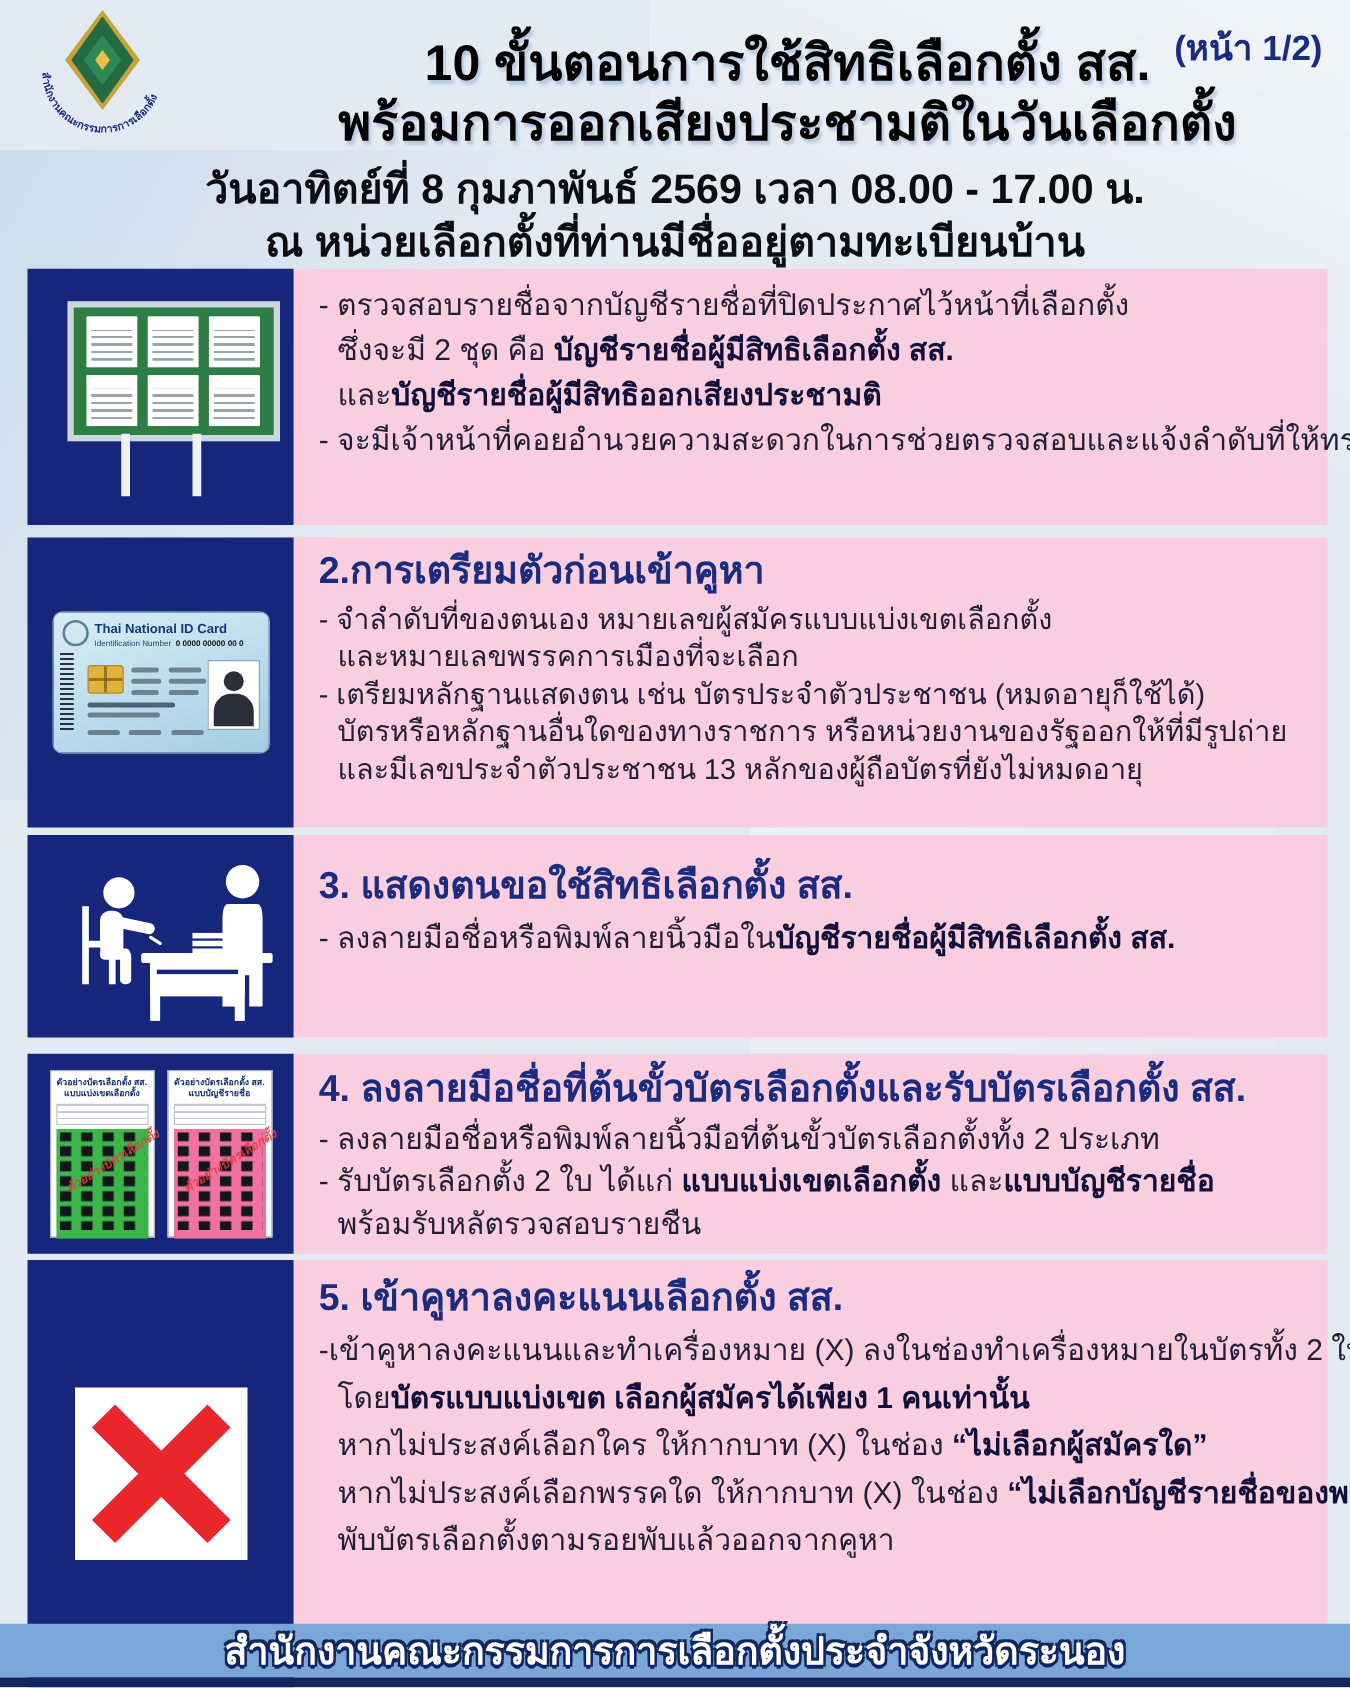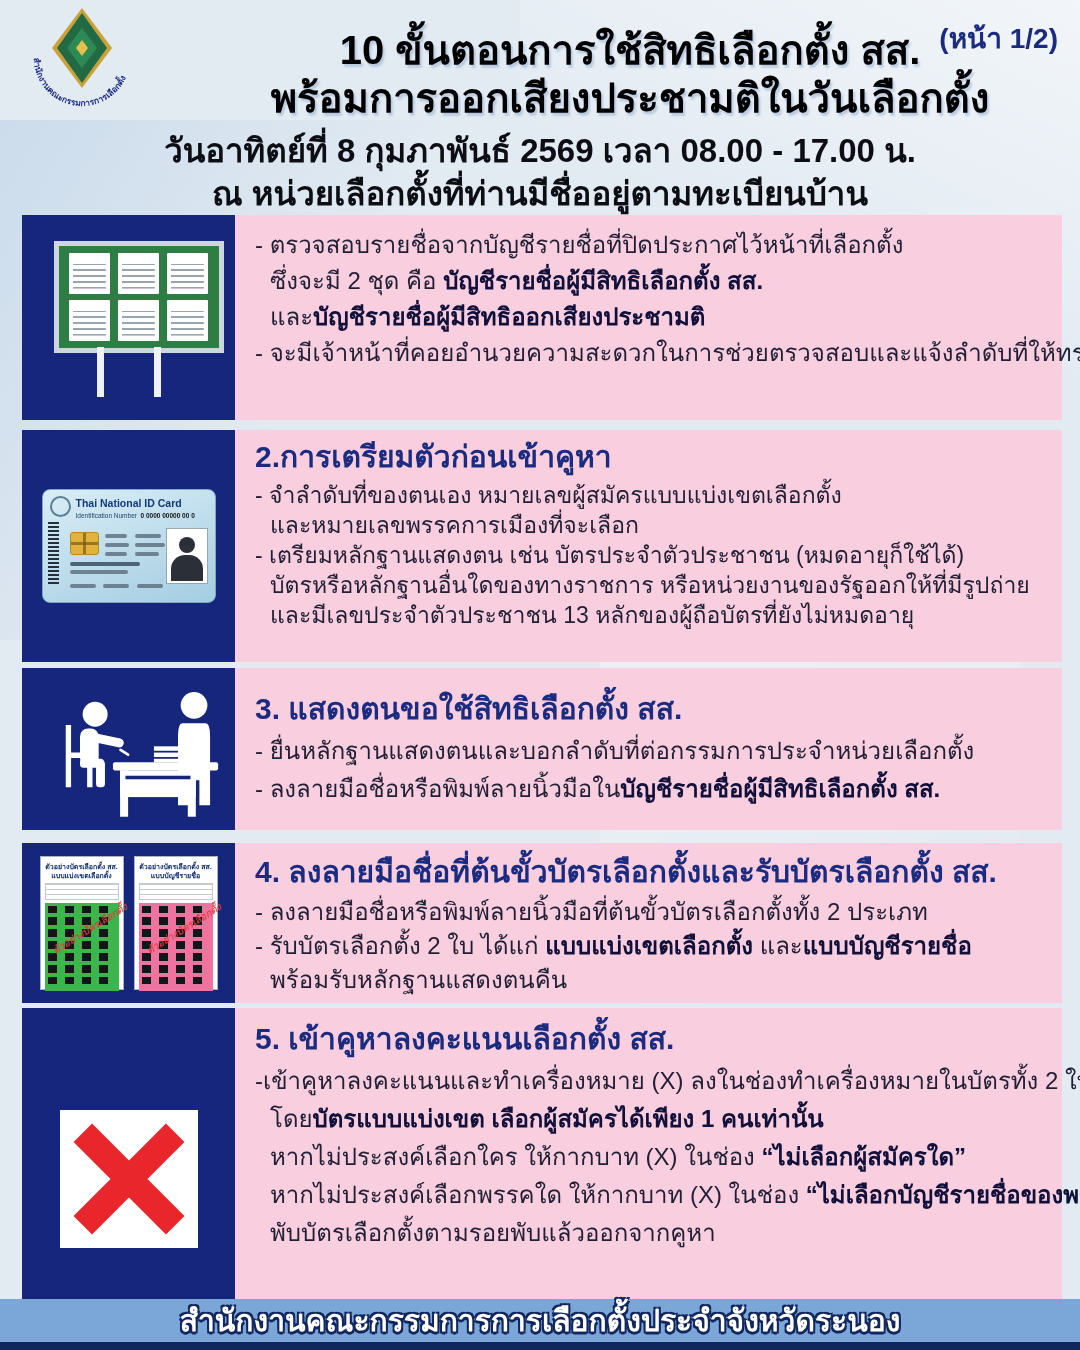--- a/index.html
+++ b/index.html
@@ -224,21 +224,20 @@
         </g>
         <g stroke="#ffffff" stroke-width="6" fill="none">
           <path d="M42 58 V128 M42 92 H70 M66 92 V128"></path>
         </g>
         <rect x="106" y="115" width="73" height="4" fill="#16267d"></rect>
       </svg>
     </div>
     <div class="panel">
       <div class="sec-title">3. แสดงตนขอใช้สิทธิเลือกตั้ง สส.</div>
       <div class="bullets">
-          <div class="bullet-line"><span>- ยื่นหลักฐานแสดงตนและบอกลำดับที่ต่อกรรมการประจำหน่วยเลือกตั้ง</span></div>
           <div class="bullet-line"><span>- ลงลายมือชื่อหรือพิมพ์ลายนิ้วมือใน</span><span class="seg-bold">บัญชีรายชื่อผู้มีสิทธิเลือกตั้ง สส.</span></div>
         </div>
     </div>
   </div>
 
   <div class="section s4">
     <div class="icon-box">
       <div class="ballots">
         <div class="ballot">
           <div class="b-head">ตัวอย่างบัตรเลือกตั้ง สส.</div>
@@ -274,21 +273,21 @@
           </div>
           <div class="b-wm">ตัวอย่างบัตรเลือกตั้ง</div>
         </div>
       </div>
     </div>
     <div class="panel">
       <div class="sec-title">4. ลงลายมือชื่อที่ต้นขั้วบัตรเลือกตั้งและรับบัตรเลือกตั้ง สส.</div>
       <div class="bullets">
           <div class="bullet-line"><span>- ลงลายมือชื่อหรือพิมพ์ลายนิ้วมือที่ต้นขั้วบัตรเลือกตั้งทั้ง 2 ประเภท</span></div>
           <div class="bullet-line"><span>- รับบัตรเลือกตั้ง 2 ใบ ได้แก่ </span><span class="seg-bold">แบบแบ่งเขตเลือกตั้ง</span><span> และ</span><span class="seg-bold">แบบบัญชีรายชื่อ</span></div>
-          <div class="bullet-line indent"><span>พร้อมรับหลักฐานแสดงตนคืน</span></div>
+          <div class="bullet-line indent"><span>พร้อมรับหลัตรวจสอบรายชืน</span></div>
         </div>
     </div>
   </div>
 
   <div class="section s5">
     <div class="icon-box">
       <div class="xbox">
         <svg viewBox="0 0 135 135">
           <path d="M18 18 L117 117 M117 18 L18 117" stroke="#e8262c" stroke-width="28" fill="none"></path>
         </svg>

